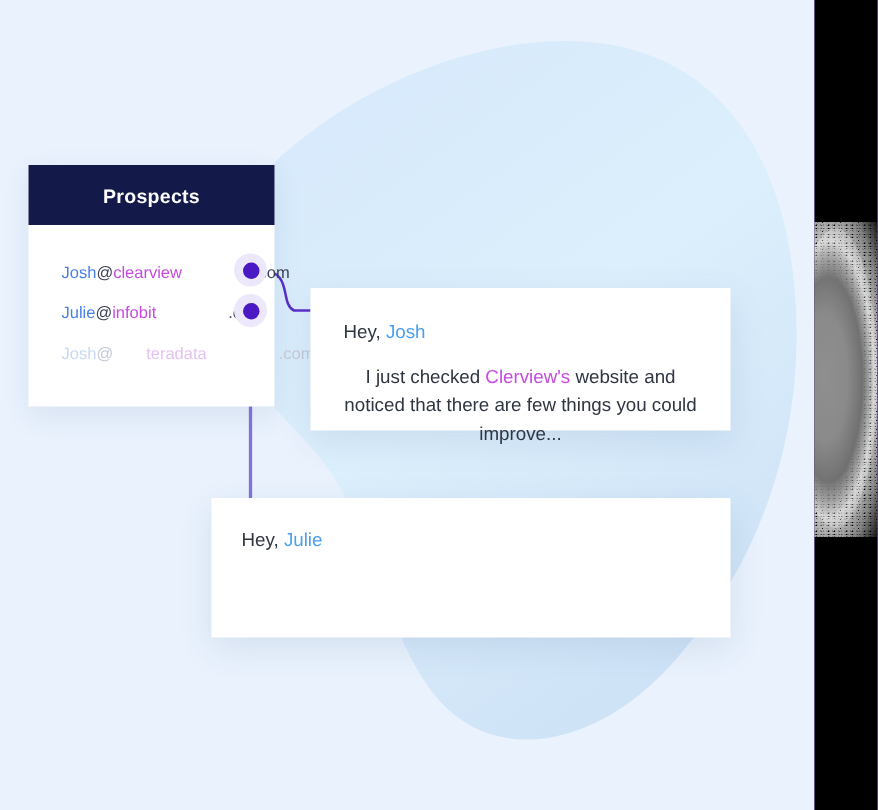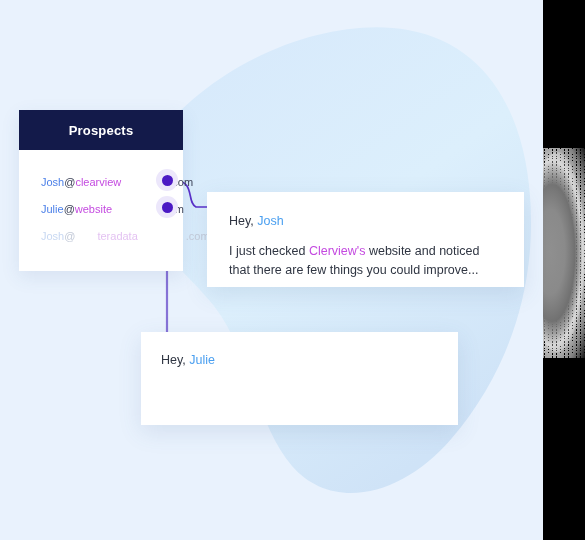--- a/index.html
+++ b/index.html
@@ -145,40 +145,41 @@
   #dot-2 { left: 156px; top: 196px; }
 
   
   .msg-card {
     position: absolute;
     background: #ffffff;
     box-shadow: 0 7px 22px rgba(70,100,150,.13);
   }
   #msg-card-1 {
     left: 207px; top: 192px;
-    width: 317px; height: 95px;
+    width: 280px; height: 95px;
     padding: 22px 22px 0 22px;
     box-sizing: border-box;
   }
   #msg-card-2 {
     left: 141px; top: 332px;
-    width: 317px; height: 93px;
+    width: 346px; height: 93px;
     padding: 21px 22px 0 20px;
     box-sizing: border-box;
   }
   .msg-greet {
     font-size: 12.5px;
     color: #2f3542;
     margin-bottom: 14px;
   }
   .msg-greet .accent-name { color: #4a9ff0; }
   .msg-body {
     font-size: 12.5px;
     color: #2f3542;
     line-height: 1.5;
+    text-align: center;
   }
   .msg-body .accent-company { color: #c44ae0; }
 </style>
 </head>
 <body>
 
 <div id="stage">
 
   <div class="bg-base"></div>
 
@@ -218,21 +219,21 @@
       <div class="prospect-row">
         <span class="p-name">Josh</span>
         <span class="p-at">@</span>
         <span class="p-domain">clearview</span>
         <span class="p-tld">.com</span>
       </div>
 
       <div class="prospect-row">
         <span class="p-name">Julie</span>
         <span class="p-at">@</span>
-        <span class="p-domain">website</span>
+        <span class="p-domain">infobit</span>
         <span class="p-tld">.com</span>
       </div>
 
       <div class="prospect-row faded">
         <span class="p-name">Josh</span>
         <span class="p-at">@</span>
         <span class="p-domain">teradata</span>
         <span class="p-tld">.com</span>
       </div>
 

